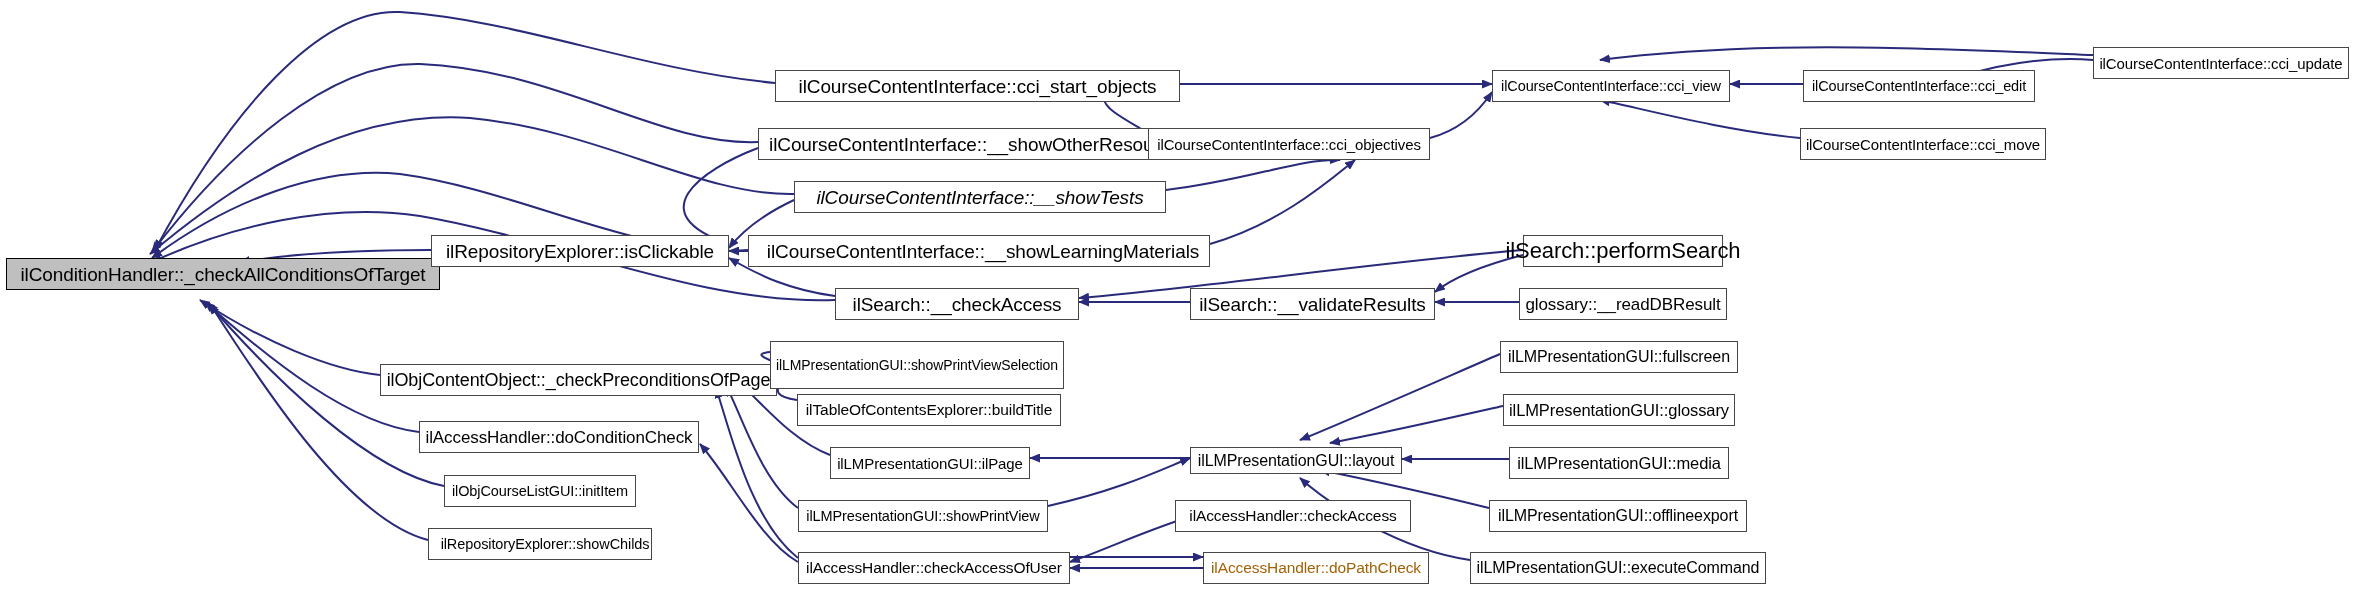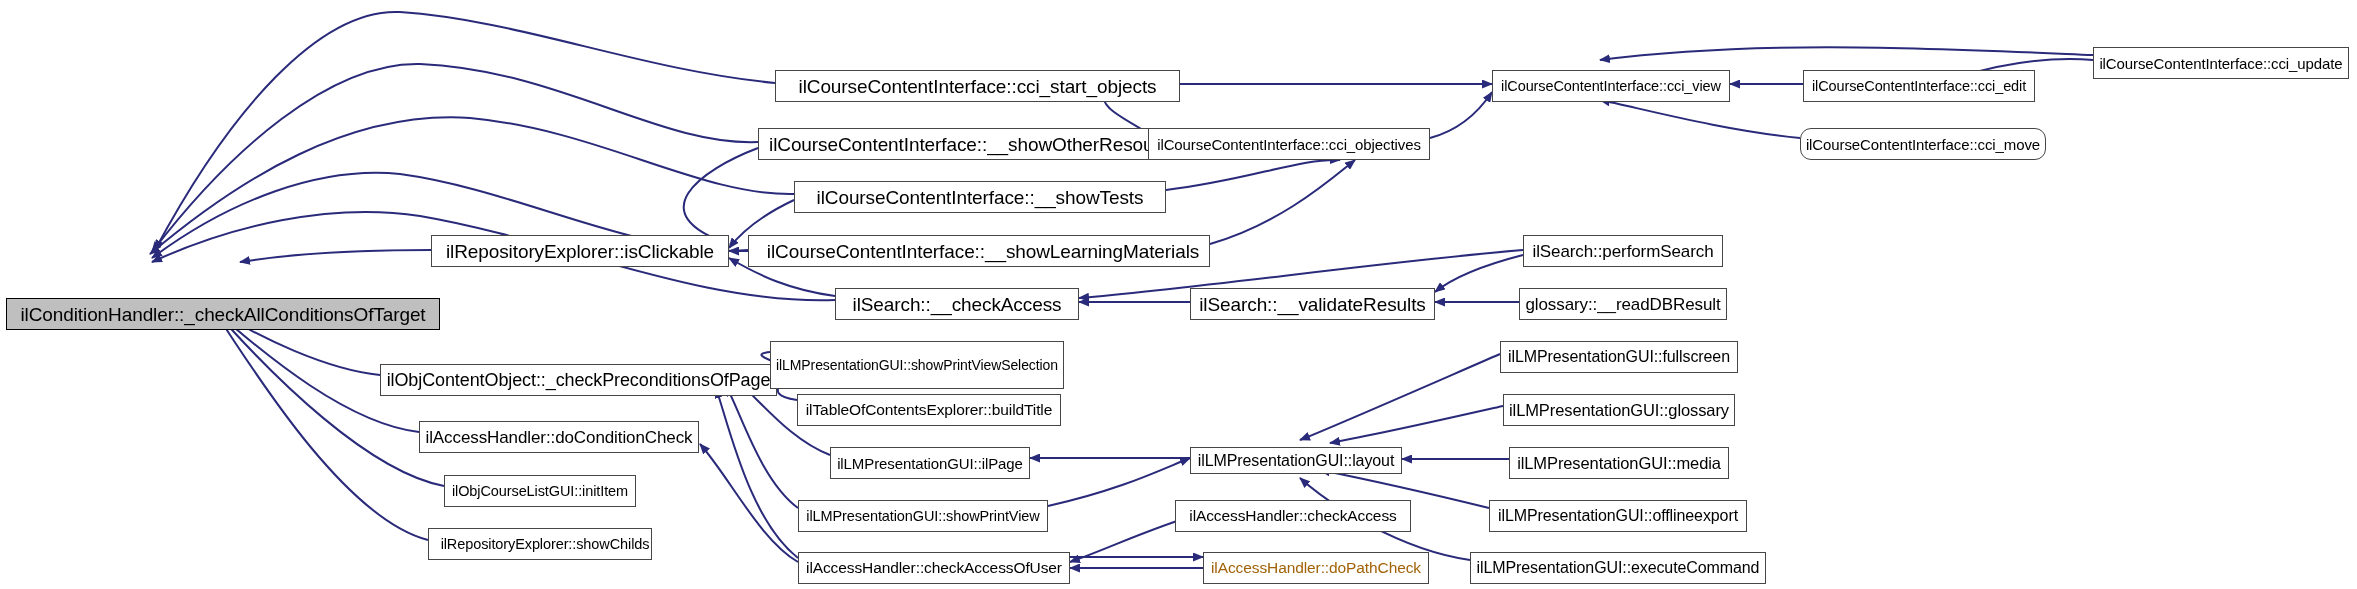--- a/index.html
+++ b/index.html
@@ -3,21 +3,21 @@
 <meta charset="utf-8">
 <style>
   html,body{margin:0;padding:0;background:#ffffff;}
   #graph-root{position:relative;width:2357px;height:589px;background:#ffffff;
               font-family:"Liberation Sans","DejaVu Sans",sans-serif;overflow:hidden;}
   #edge-layer{position:absolute;left:0;top:0;width:2357px;height:589px;}
   .gnode{position:absolute;box-sizing:border-box;border:1.4px solid #464646;
          background:#ffffff;color:#000000;display:flex;align-items:center;
          justify-content:center;font-size:19px;line-height:1;white-space:nowrap;
          letter-spacing:-0.1px;}
-  .gnode.root{background:#bfbfbf;border-color:#000000;margin-top:40px;}
+  .gnode.root{background:#bfbfbf;border-color:#000000;}
   .gnode span{pointer-events:none;}
 </style>
 </head>
 <body>
 
 <div id="graph-root" style="width: 2357px; height: 589px; background: rgb(255, 255, 255);">
   <svg id="edge-layer" viewBox="0 0 2357 589" preserveAspectRatio="none">
     <defs>
       <marker id="arrowhead" markerWidth="11" markerHeight="9" refX="10" refY="4.5" orient="auto" markerUnits="userSpaceOnUse">
         <path d="M0,0 L11,4.5 L0,9 Z" fill="#2a2a7a"></path>
@@ -73,52 +73,52 @@
   <div id="nodes-group">
       <div class="gnode root" style="left: 6px; top: 258px; width: 434px; height: 32px; background: rgb(191, 191, 191); border-color: rgb(0, 0, 0); color: rgb(0, 0, 0);">
         <span>ilConditionHandler::_checkAllConditionsOfTarget</span>
       </div>
       <div class="gnode" style="left: 775px; top: 70px; width: 405px; height: 32px; background: rgb(255, 255, 255); border-color: rgb(70, 70, 70); color: rgb(0, 0, 0);">
         <span>ilCourseContentInterface::cci_start_objects</span>
       </div>
       <div class="gnode" style="left: 758px; top: 128px; width: 442px; height: 32px; background: rgb(255, 255, 255); border-color: rgb(70, 70, 70); color: rgb(0, 0, 0);">
         <span>ilCourseContentInterface::__showOtherResources</span>
       </div>
-      <div class="gnode" style="left: 794px; top: 181px; width: 372px; height: 32px; background: rgb(255, 255, 255); border-color: rgb(70, 70, 70); color: rgb(0, 0, 0);">
+      <div class="gnode" style="left: 794px; top: 181px; width: 372px; height: 32px; background: rgb(255, 255, 255); border-color: rgb(70, 70, 70); color: rgb(0, 0, 0); font-style: italic;">
         <span>ilCourseContentInterface::__showTests</span>
       </div>
       <div class="gnode" style="left: 431px; top: 235px; width: 298px; height: 32px; background: rgb(255, 255, 255); border-color: rgb(70, 70, 70); color: rgb(0, 0, 0);">
         <span>ilRepositoryExplorer::isClickable</span>
       </div>
       <div class="gnode" style="left: 748px; top: 235px; width: 462px; height: 32px; background: rgb(255, 255, 255); border-color: rgb(70, 70, 70); color: rgb(0, 0, 0); padding-left: 8px;">
         <span>ilCourseContentInterface::__showLearningMaterials</span>
       </div>
       <div class="gnode" style="left: 835px; top: 288px; width: 244px; height: 32px; background: rgb(255, 255, 255); border-color: rgb(70, 70, 70); color: rgb(0, 0, 0);">
         <span>ilSearch::__checkAccess</span>
       </div>
       <div class="gnode" style="left: 1148px; top: 128px; width: 282px; height: 32px; background: rgb(255, 255, 255); border-color: rgb(70, 70, 70); color: rgb(0, 0, 0);">
         <span style="font-size: 15px;">ilCourseContentInterface::cci_objectives</span>
       </div>
       <div class="gnode" style="left: 1492px; top: 70px; width: 238px; height: 32px; background: rgb(255, 255, 255); border-color: rgb(70, 70, 70); color: rgb(0, 0, 0);">
         <span style="font-size: 14.5px;">ilCourseContentInterface::cci_view</span>
       </div>
       <div class="gnode" style="left: 1803px; top: 70px; width: 232px; height: 32px; background: rgb(255, 255, 255); border-color: rgb(70, 70, 70); color: rgb(0, 0, 0);">
         <span style="font-size: 14.5px;">ilCourseContentInterface::cci_edit</span>
       </div>
-      <div class="gnode" style="left: 1800px; top: 128px; width: 246px; height: 32px; background: rgb(255, 255, 255); border-color: rgb(70, 70, 70); color: rgb(0, 0, 0); border-radius: 11px;">
+      <div class="gnode" style="left: 1800px; top: 128px; width: 246px; height: 32px; background: rgb(255, 255, 255); border-color: rgb(70, 70, 70); color: rgb(0, 0, 0);">
         <span style="font-size: 15px;">ilCourseContentInterface::cci_move</span>
       </div>
       <div class="gnode" style="left: 2093px; top: 47px; width: 256px; height: 32px; background: rgb(255, 255, 255); border-color: rgb(70, 70, 70); color: rgb(0, 0, 0);">
         <span style="font-size: 15px;">ilCourseContentInterface::cci_update</span>
       </div>
       <div class="gnode" style="left: 1190px; top: 288px; width: 245px; height: 32px; background: rgb(255, 255, 255); border-color: rgb(70, 70, 70); color: rgb(0, 0, 0);">
         <span>ilSearch::__validateResults</span>
       </div>
       <div class="gnode" style="left: 1523px; top: 235px; width: 200px; height: 32px; background: rgb(255, 255, 255); border-color: rgb(70, 70, 70); color: rgb(0, 0, 0);">
-        <span style="font-size: 17px;">ilSearch::performSearch</span>
+        <span style="font-size: 22px;">ilSearch::performSearch</span>
       </div>
       <div class="gnode" style="left: 1519px; top: 288px; width: 208px; height: 32px; background: rgb(255, 255, 255); border-color: rgb(70, 70, 70); color: rgb(0, 0, 0);">
         <span style="font-size: 17px;">glossary::__readDBResult</span>
       </div>
       <div class="gnode" style="left: 380px; top: 364px; width: 397px; height: 32px; background: rgb(255, 255, 255); border-color: rgb(70, 70, 70); color: rgb(0, 0, 0);">
         <span style="font-size: 18px;">ilObjContentObject::_checkPreconditionsOfPage</span>
       </div>
       <div class="gnode" style="left: 770px; top: 341px; width: 294px; height: 48px; background: rgb(255, 255, 255); border-color: rgb(70, 70, 70); color: rgb(0, 0, 0);">
         <span style="font-size: 14px;">ilLMPresentationGUI::showPrintViewSelection</span>
       </div>

